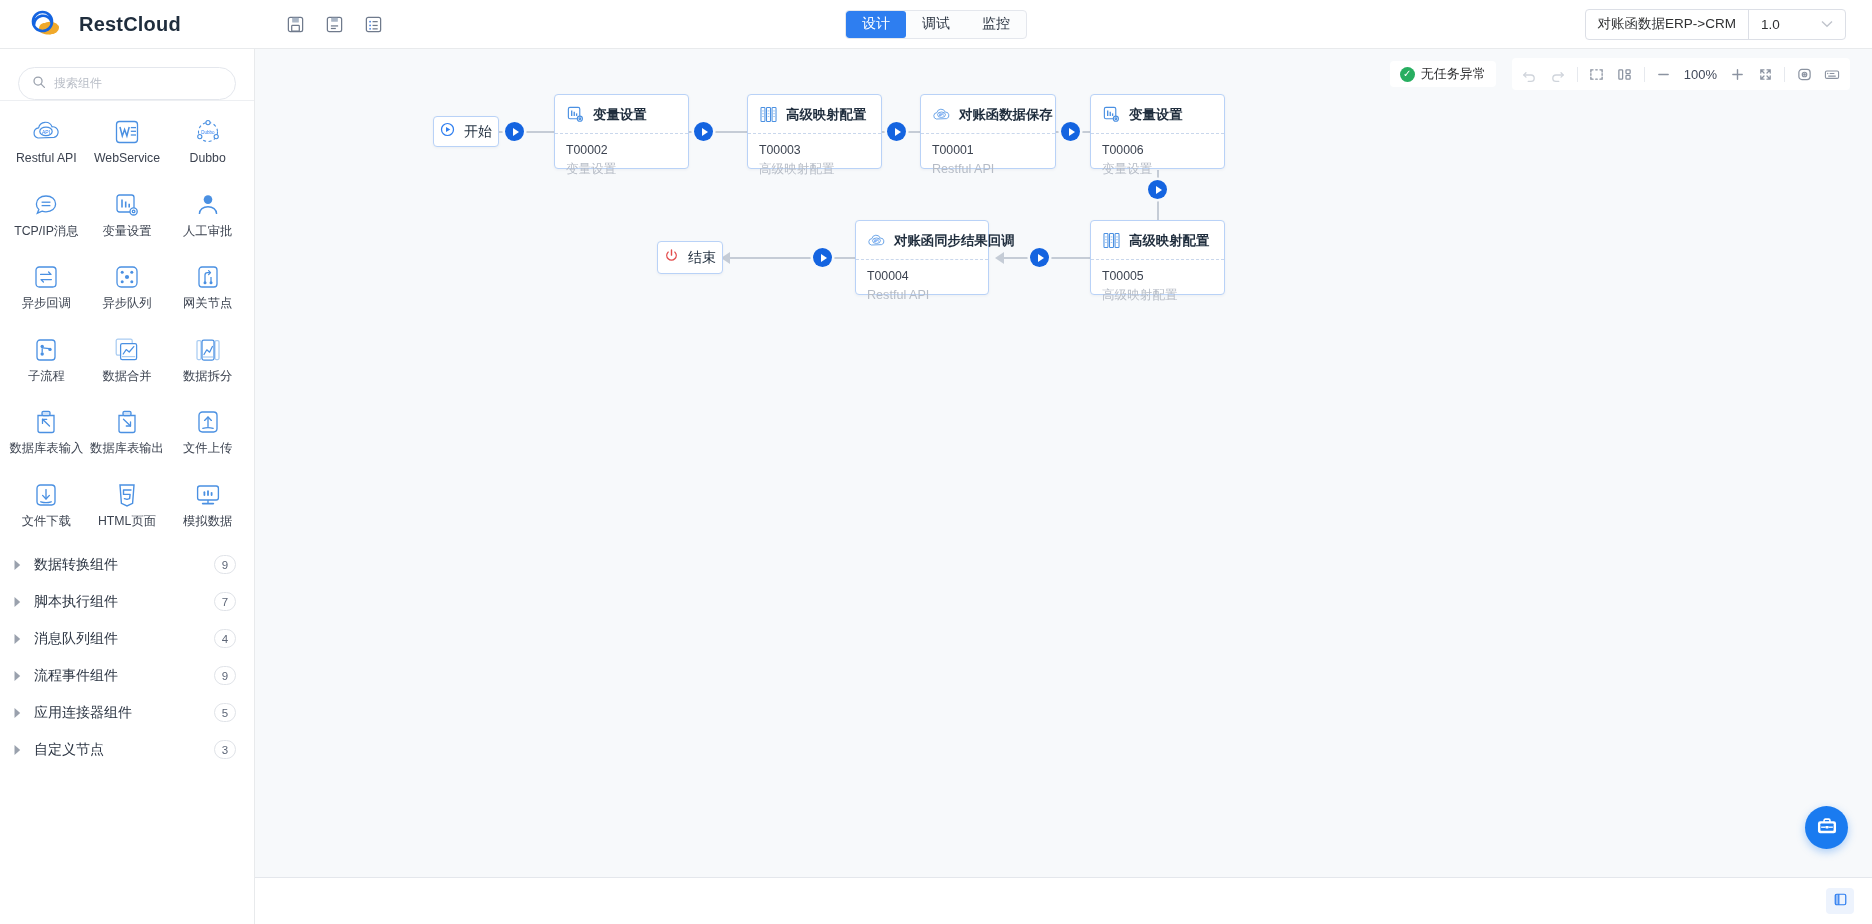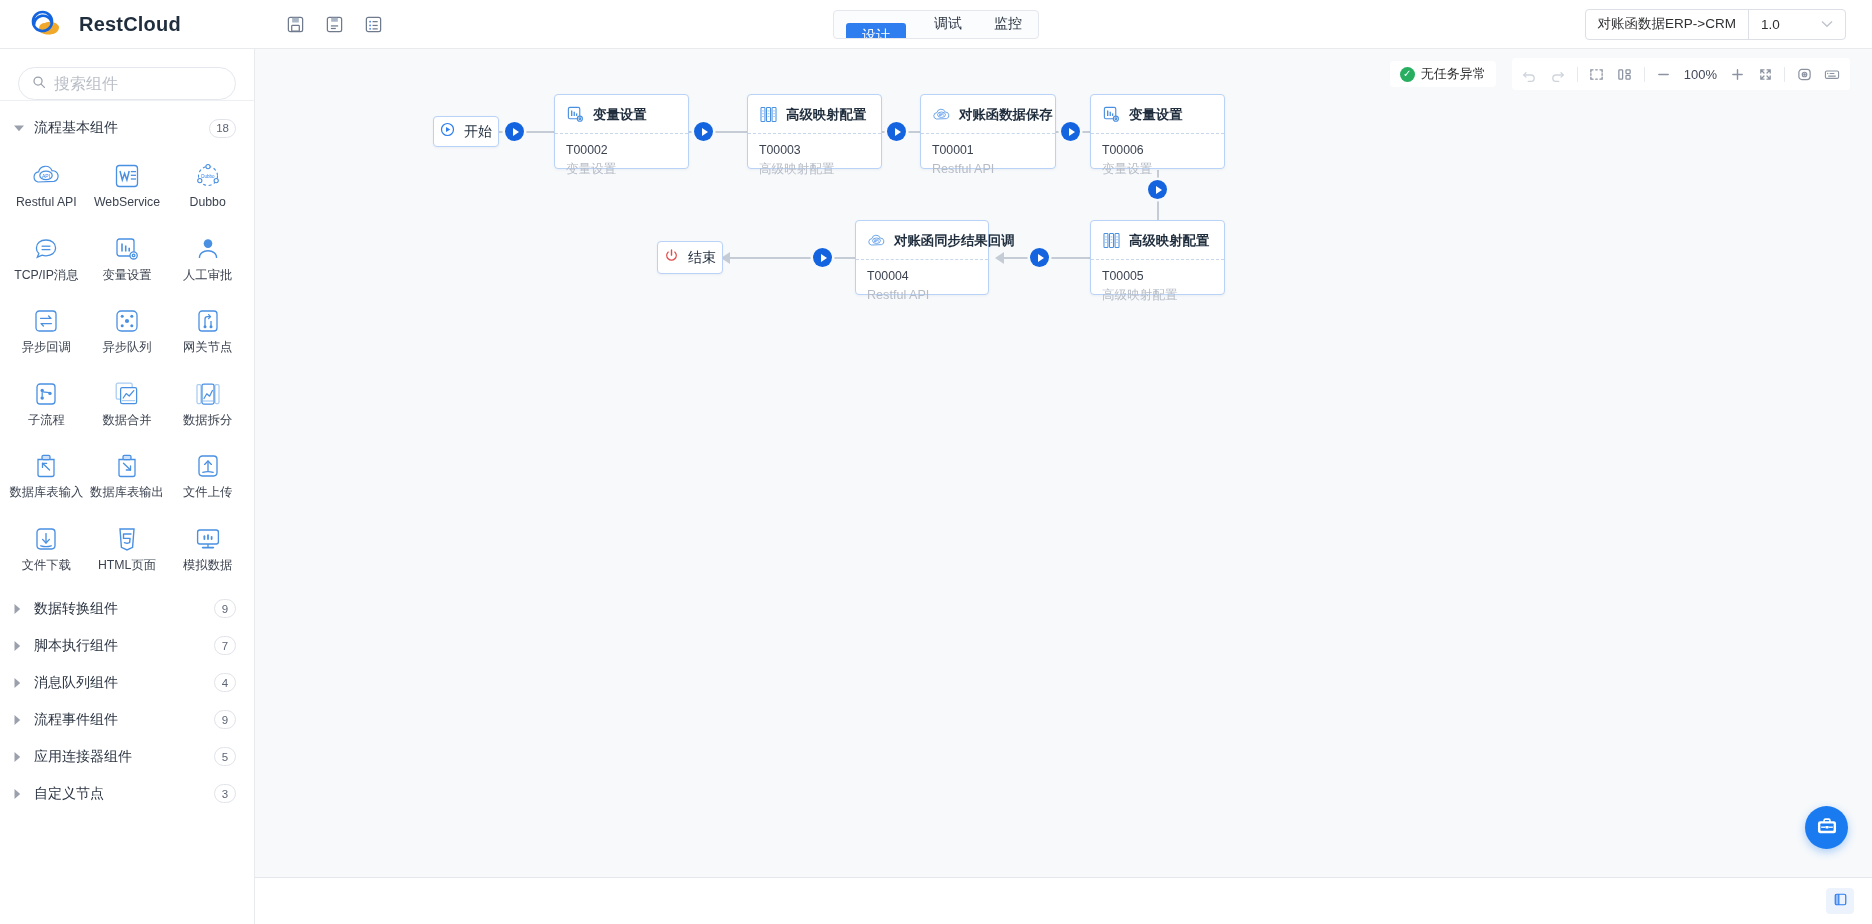--- a/index.html
+++ b/index.html
@@ -28,21 +28,21 @@
   .seg-wrap {
     position: absolute; left: 50%; transform: translateX(-50%);
     display: flex; border: 1px solid #e4e7ed; border-radius: 4px; overflow: hidden;
     background: #fbfcfd; height: 29px;
   }
   .seg {
     padding: 0 16px; height: 27px; display: flex; align-items: center; justify-content: center;
     font-size: 14px; color: #2b3442; cursor: pointer; background: transparent;
     min-width: 56px;
   }
-  .seg.active { background: #2e7ef0; color: #fff; border-radius: 3px; margin: 12px; }
+  .seg.active { background: #2e7ef0; color: #fff; border-radius: 3px; margin: 0; }
 
   .header-right {
     position: absolute; right: 26px; display: flex; align-items: flex-end;
   }
   .proj-select {
     display: flex; align-items: center; height: 31px;
     border: 1px solid #dcdfe6; border-radius: 4px; background: #fff;
     font-size: 13.5px; color: #303133;
   }
   .proj-name { padding: 0 12px; white-space: nowrap; }
@@ -57,21 +57,21 @@
     background: #ffffff; border-right: 1px solid #e8eaec;
     overflow: hidden;
   }
   .search-box {
     margin: 18px 18px 0 18px; height: 33px;
     border: 1px solid #e4e7ed; border-radius: 17px;
     display: flex; align-items: center; padding: 0 13px; gap: 8px;
     background: #fff;
   }
   .search-input {
-    border: none; outline: none; font-size: 16px; color: #0c4a6e;
+    border: none; outline: none; font-size: 12px; color: #0c4a6e;
     background: transparent; width: 100%; font-family: Liberation Serif, serif;
   }
   .search-input::placeholder { color: #b9bec7; }
 
   .tabs-row {
     margin: 14px 18px 0 18px; height: 34px;
     display: flex; align-items: center; gap: 22px; position: relative;
   }
   .tab { font-size: 14.5px; color: #3c4350; cursor: pointer; padding-bottom: 7px; }
   .tab.active { color: #2e7ef0; border-bottom: 2px solid #2e7ef0; }
@@ -263,29 +263,20 @@
       <svg width="14" height="14" viewBox="0 0 16 16" fill="none" stroke="#9aa1ad" stroke-width="1.45">
         <circle cx="6.9" cy="6.9" r="4.6"></circle>
           <line x1="10.4" y1="10.4" x2="14.2" y2="14.2" stroke-linecap="round"></line>
       </svg>
     </span>
     <input class="search-input" placeholder="搜索组件" style="">
   </div>
 
   <div class="sb-divider"></div>
 
-  <div class="group-header">
-    <span class="grp-arrow">
-      <svg width="10" height="7" viewBox="0 0 10 7">
-          <path d="M0 0.5 L10 0.5 L5 6.2 Z" fill="#9aa1ad"></path>
-        </svg>
-    </span>
-    <span class="grp-label">流程基本组件</span>
-    <span class="grp-count">18</span>
-  </div>
 
   <div class="comp-grid">
 
     <div class="comp">
       <span class="comp-icon">
         <svg width="30" height="26" viewBox="0 0 30 26" fill="none" stroke="#4a90e2" stroke-width="1.2">
           <path d="M7 19 a5.2 5.2 0 0 1 0.6 -10.2 a7 7 0 0 1 13.4 -1 a5.4 5.4 0 0 1 2 10.6 Z"></path>
           <ellipse cx="15" cy="12.4" rx="6.2" ry="4.3" fill="none"></ellipse>
           <text x="15" y="14.6" font-size="5.1" fill="#2e7ef0" stroke="none" text-anchor="middle" font-family="Liberation Sans">API</text>
         </svg>

